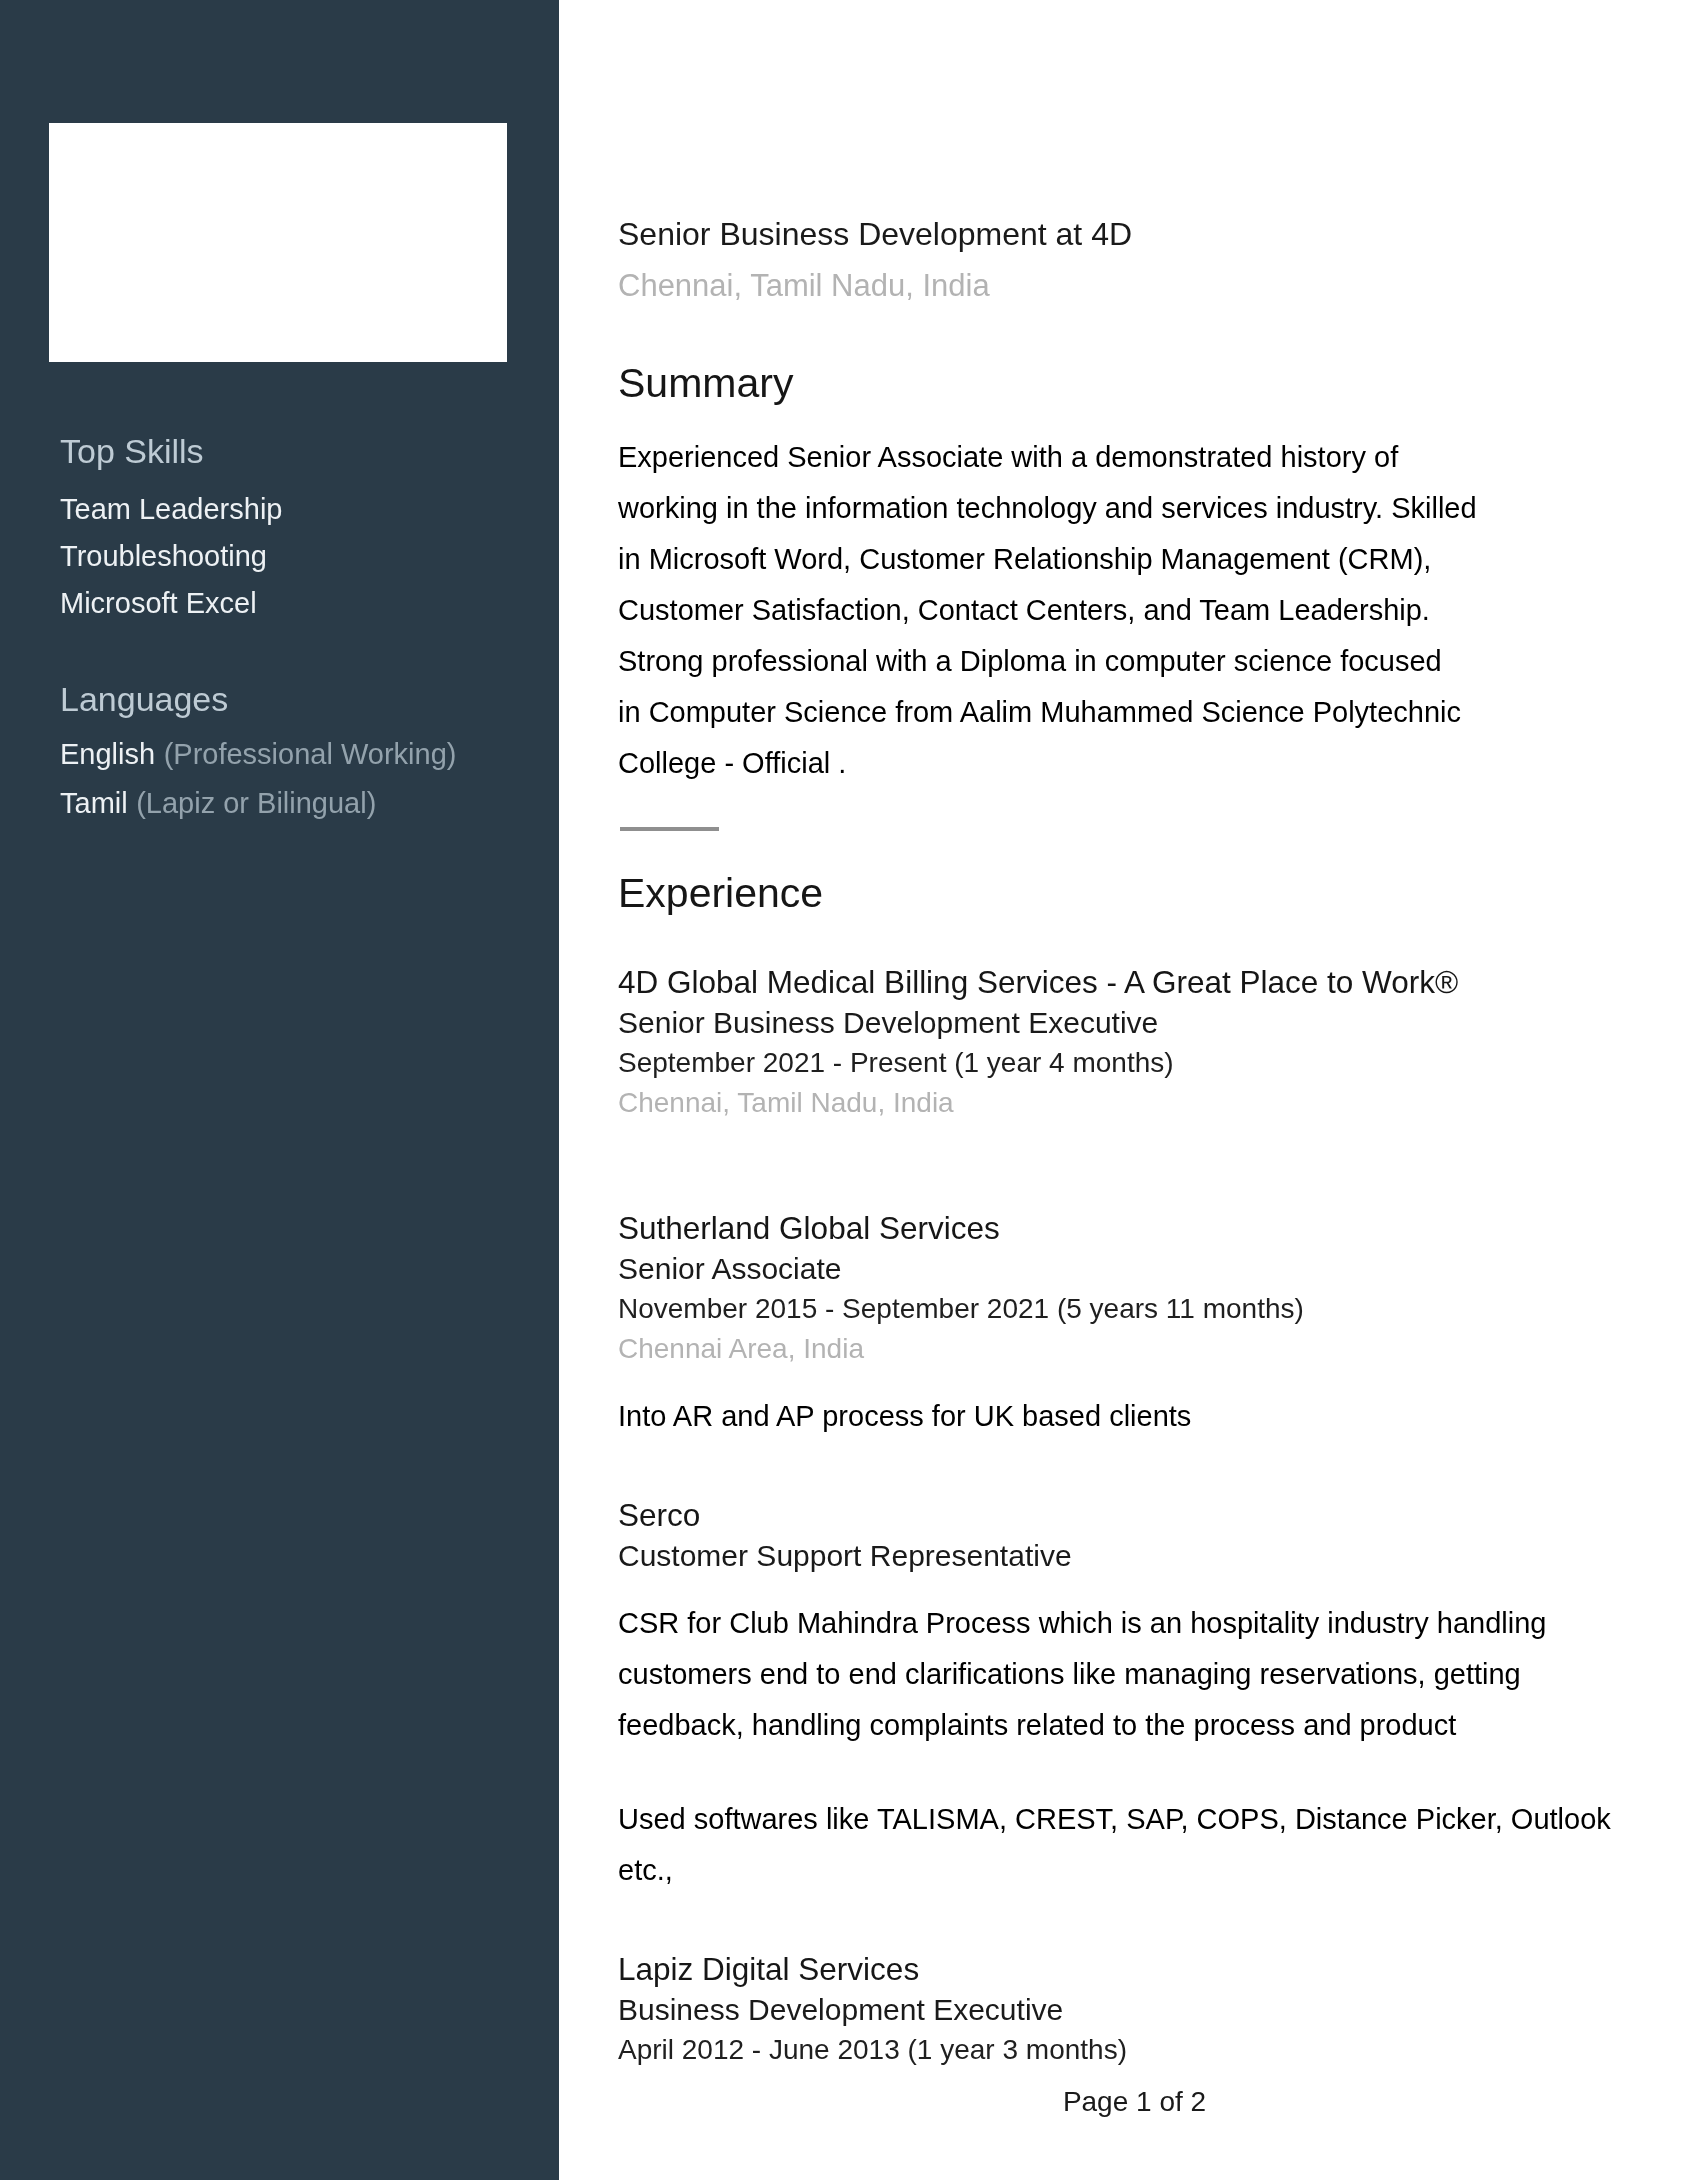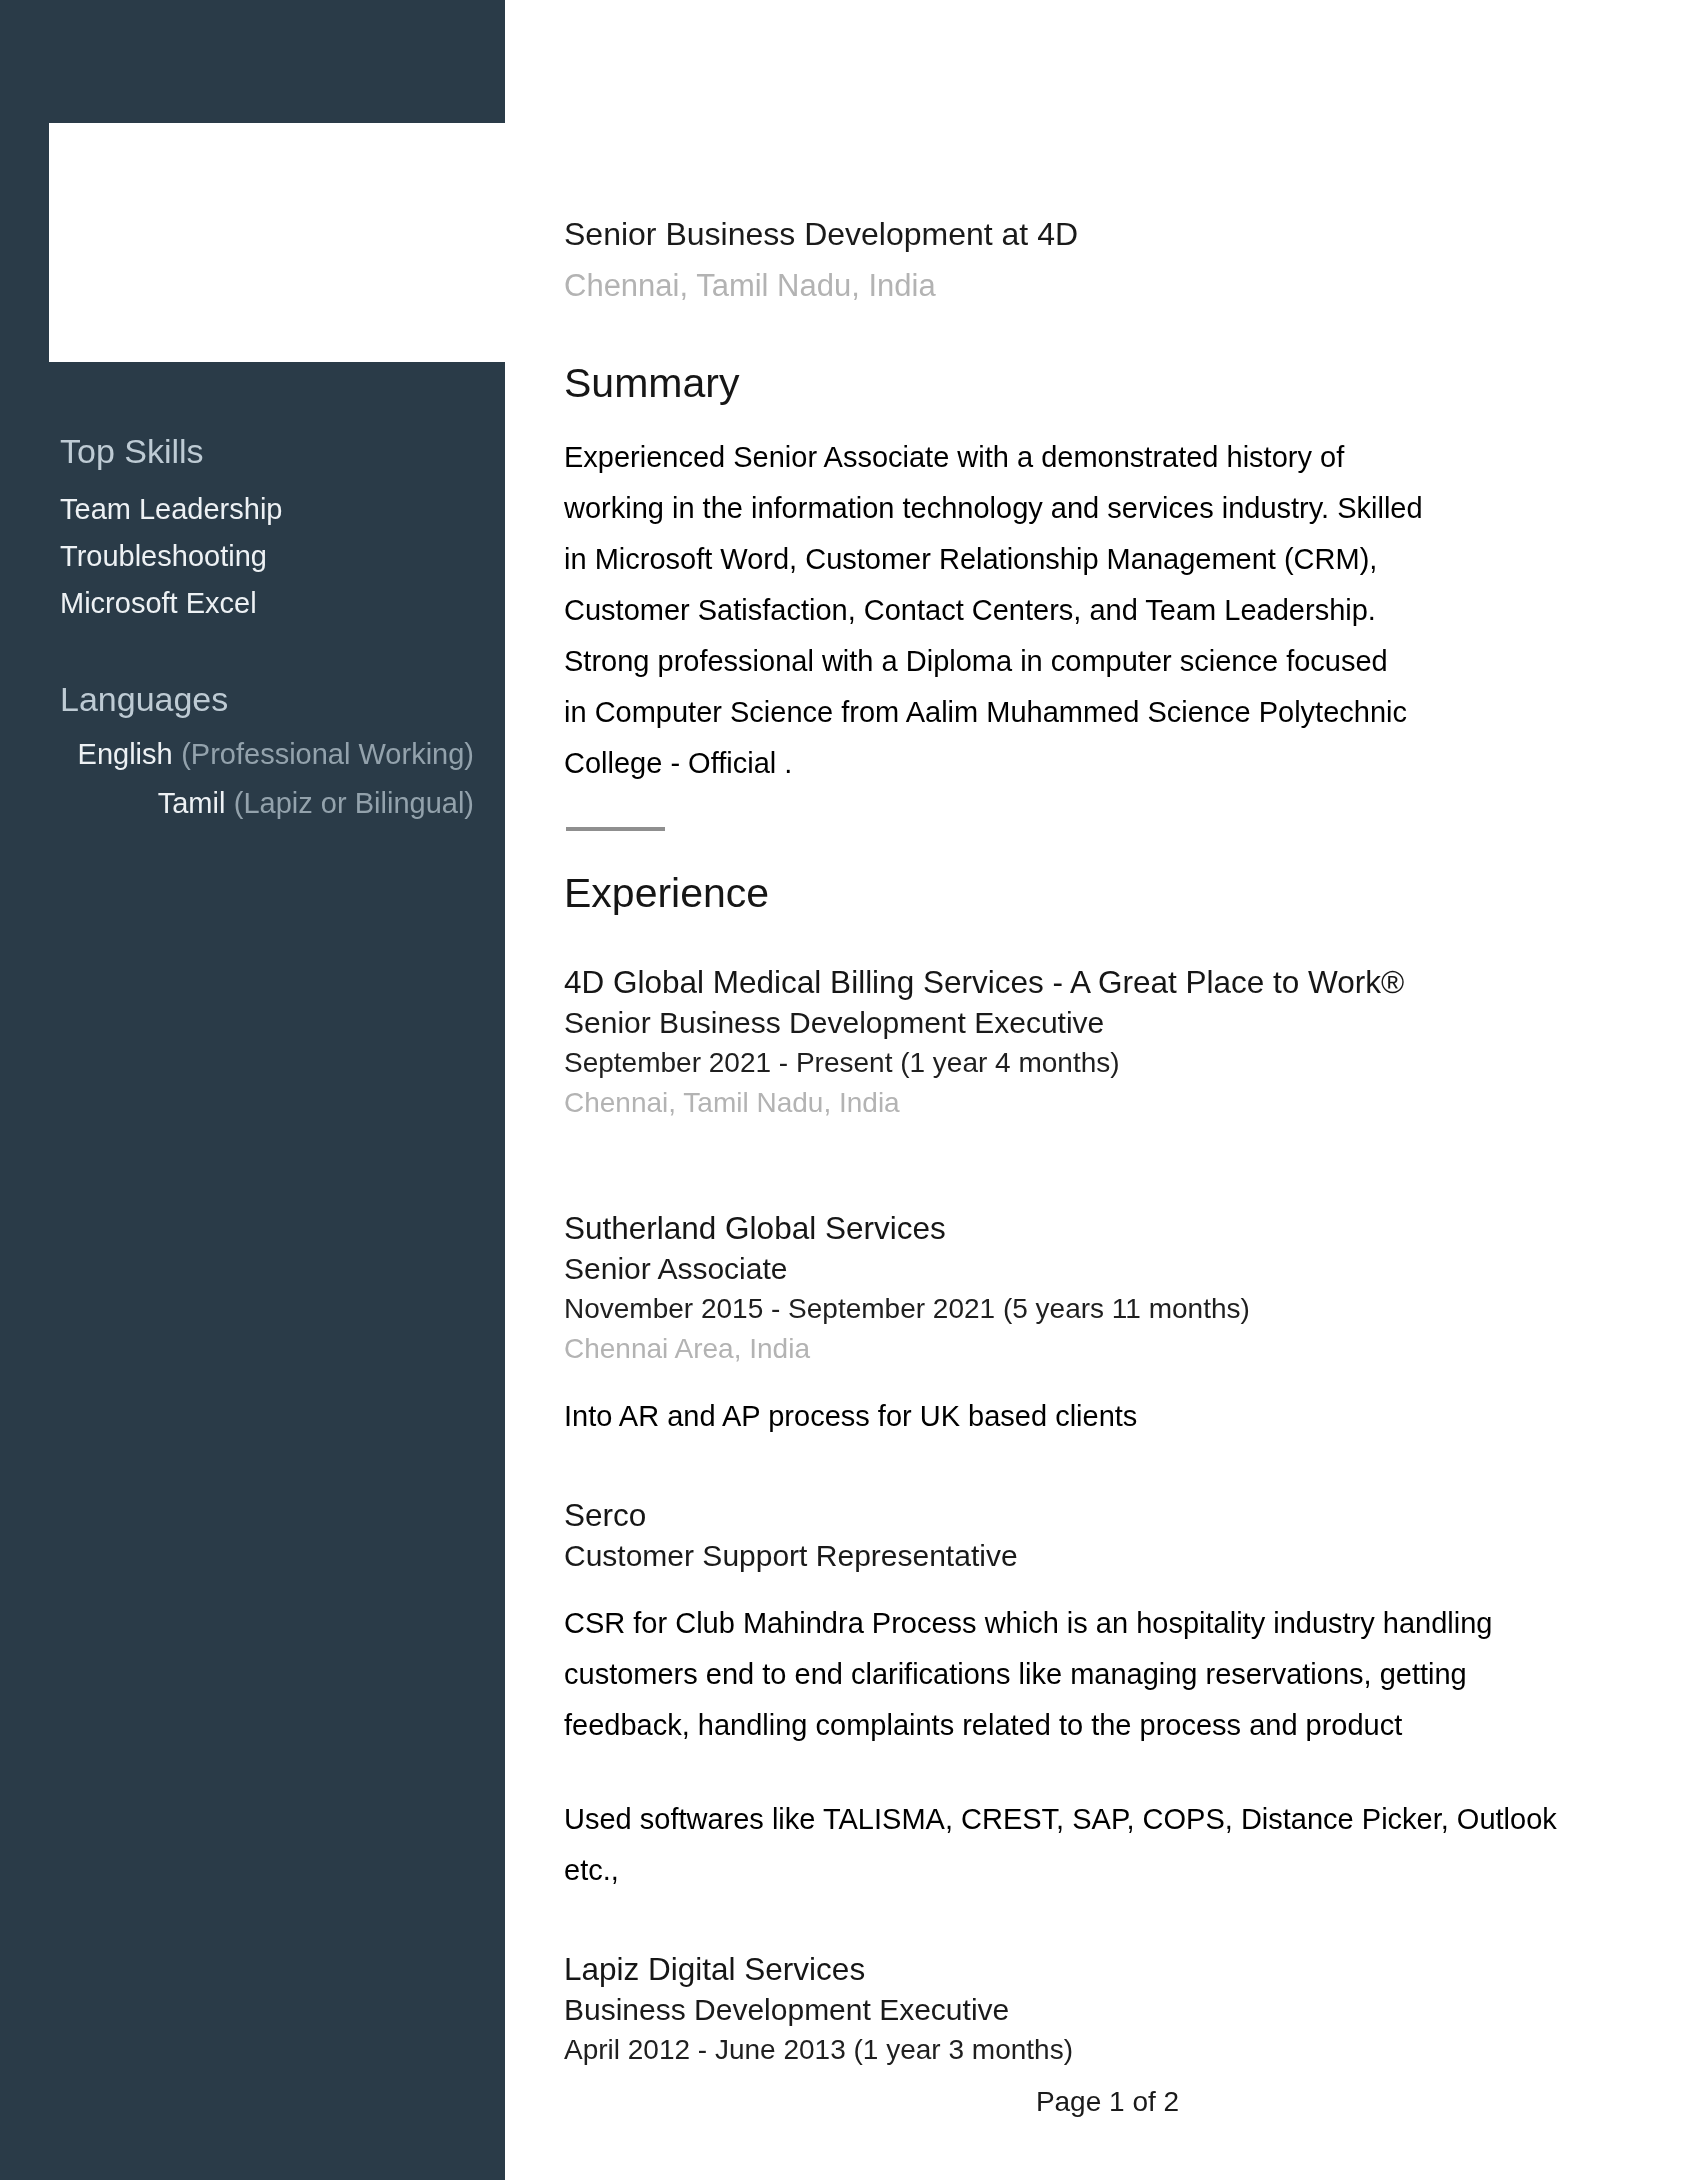--- a/index.html
+++ b/index.html
@@ -10,21 +10,21 @@
     display: flex;
     overflow: hidden;
     background: #ffffff;
     font-family: "Liberation Sans", "DejaVu Sans", sans-serif;
     color: #1a1a1a;
     position: relative;
   }
 
   
   .sidebar {
-    width: 505px;
+    width: 559px;
     flex-shrink: 0;
     background: #2a3b48;
     position: relative;
     height: 100%;
   }
   .photo-box {
     position: absolute;
     left: 49px;
     top: 123px;
     width: 458px;
@@ -46,21 +46,21 @@
   }
   .side-item {
     font-size: 29px;
     line-height: 47px;
     color: #edf1f4;
     white-space: nowrap;
   }
   .skills-list { margin-top: 12.8px; }
   .languages-heading { margin-top: 50px; }
   .lang-list { margin-top: 9.4px; }
-  .lang-item { line-height: 49px; text-align: right; }
+  .lang-item { line-height: 49px; }
   .lang-name { margin-right: 8.5px; }
   .lang-level { color: #93a2ac; }
 
   
   .content {
     flex: 1 1 auto;
     padding: 213px 34px 0 59px;
   }
   .headline {
     font-size: 32px;

